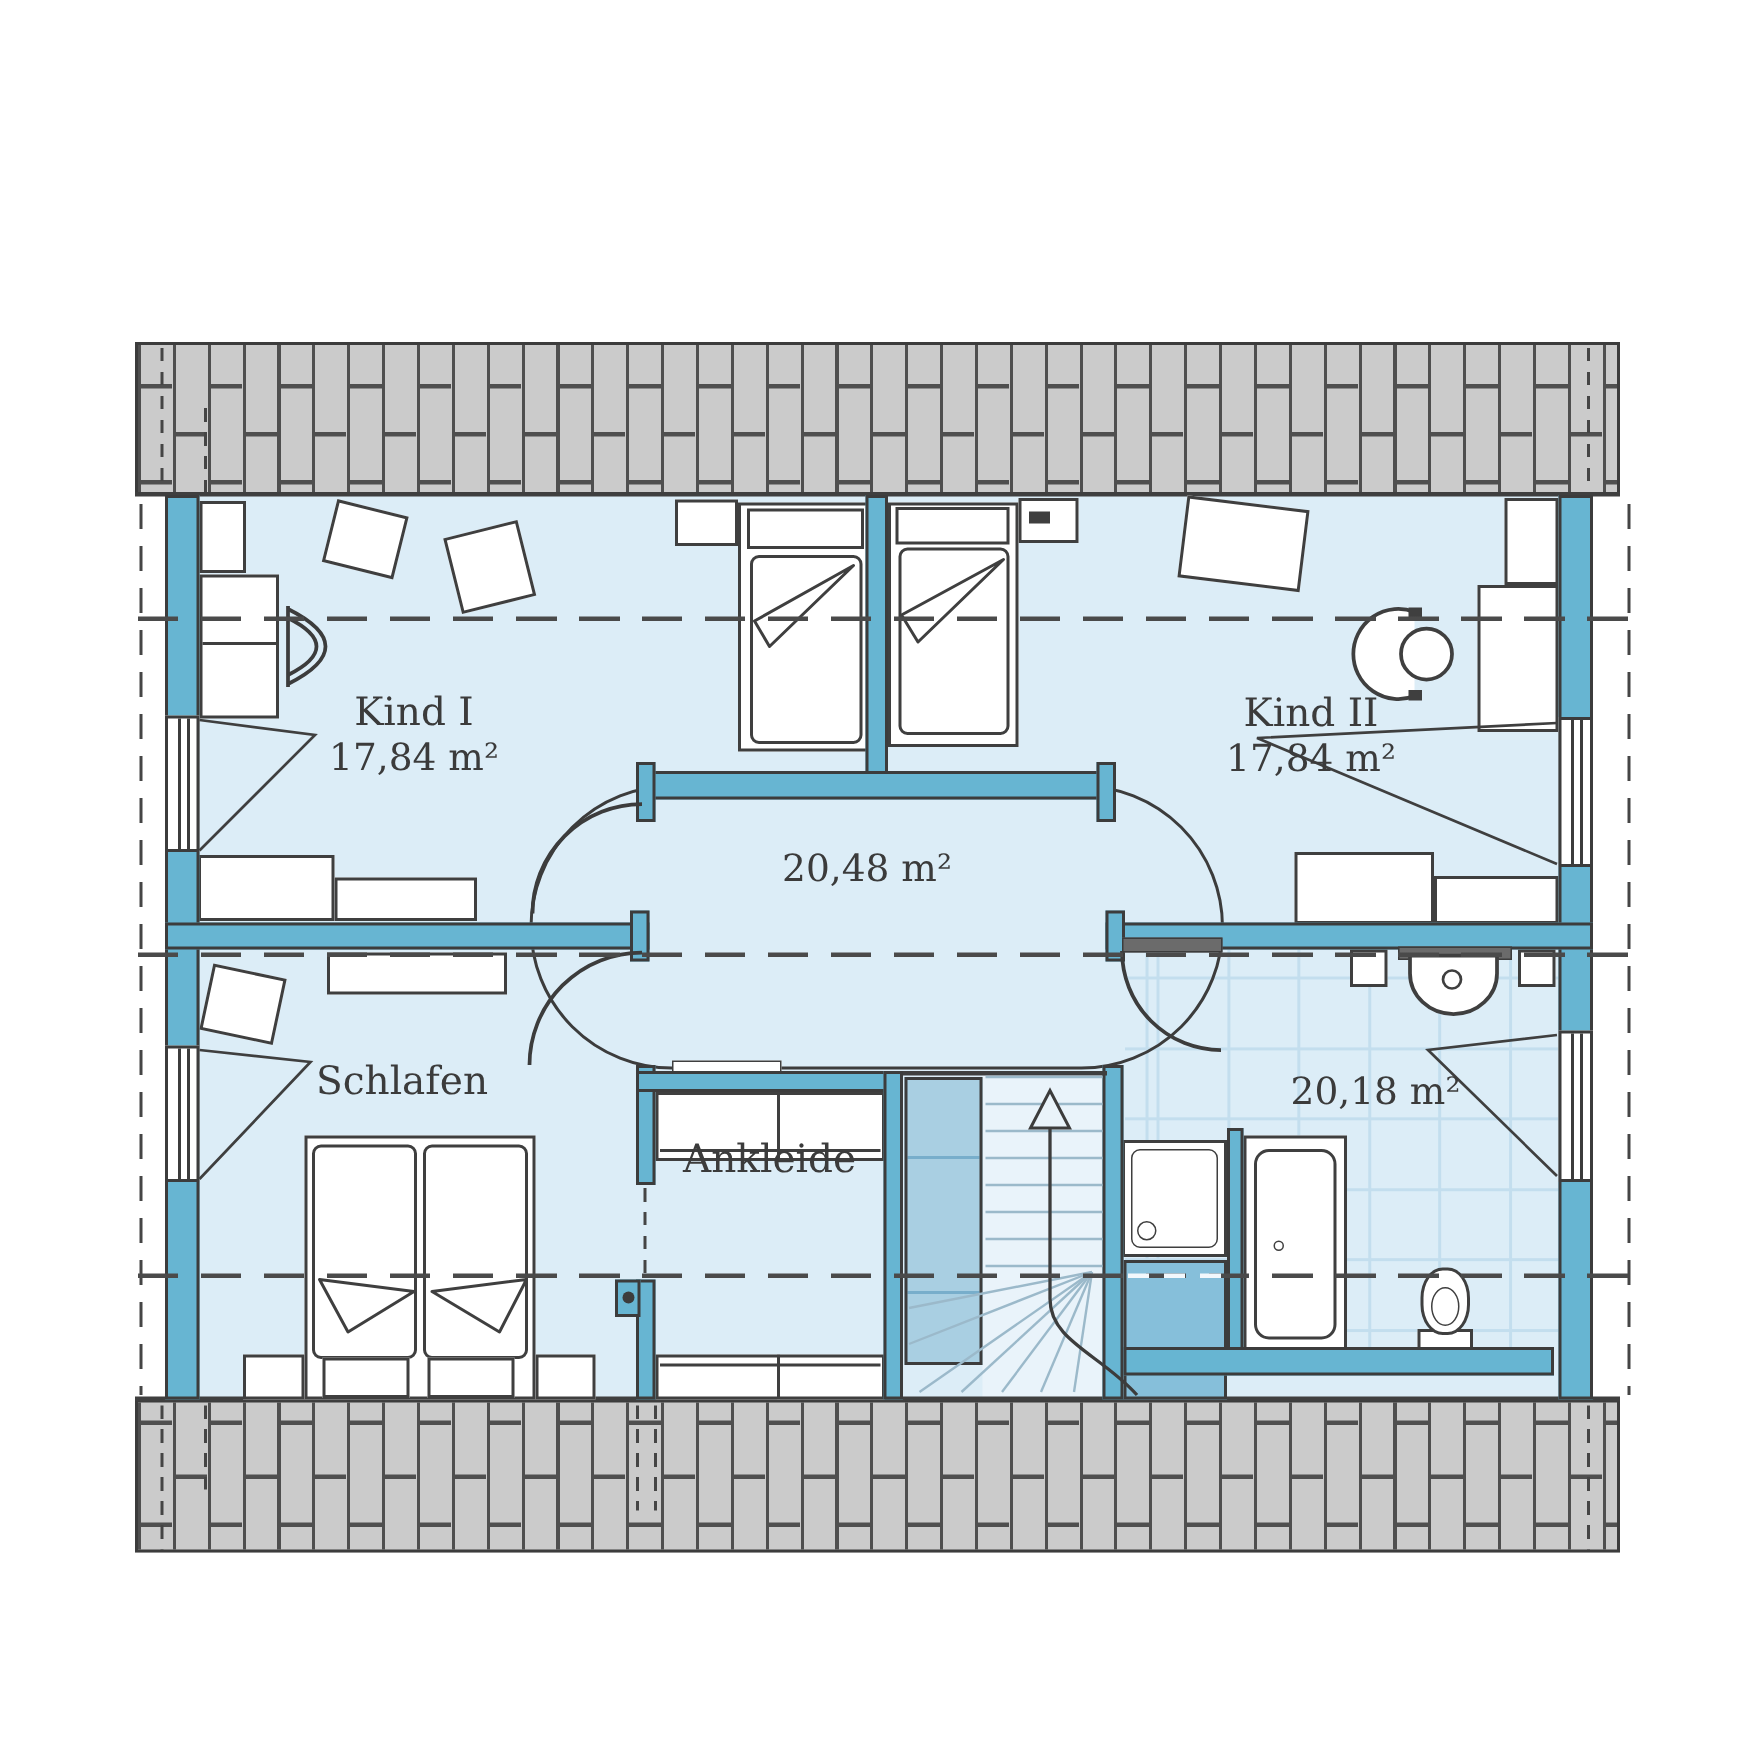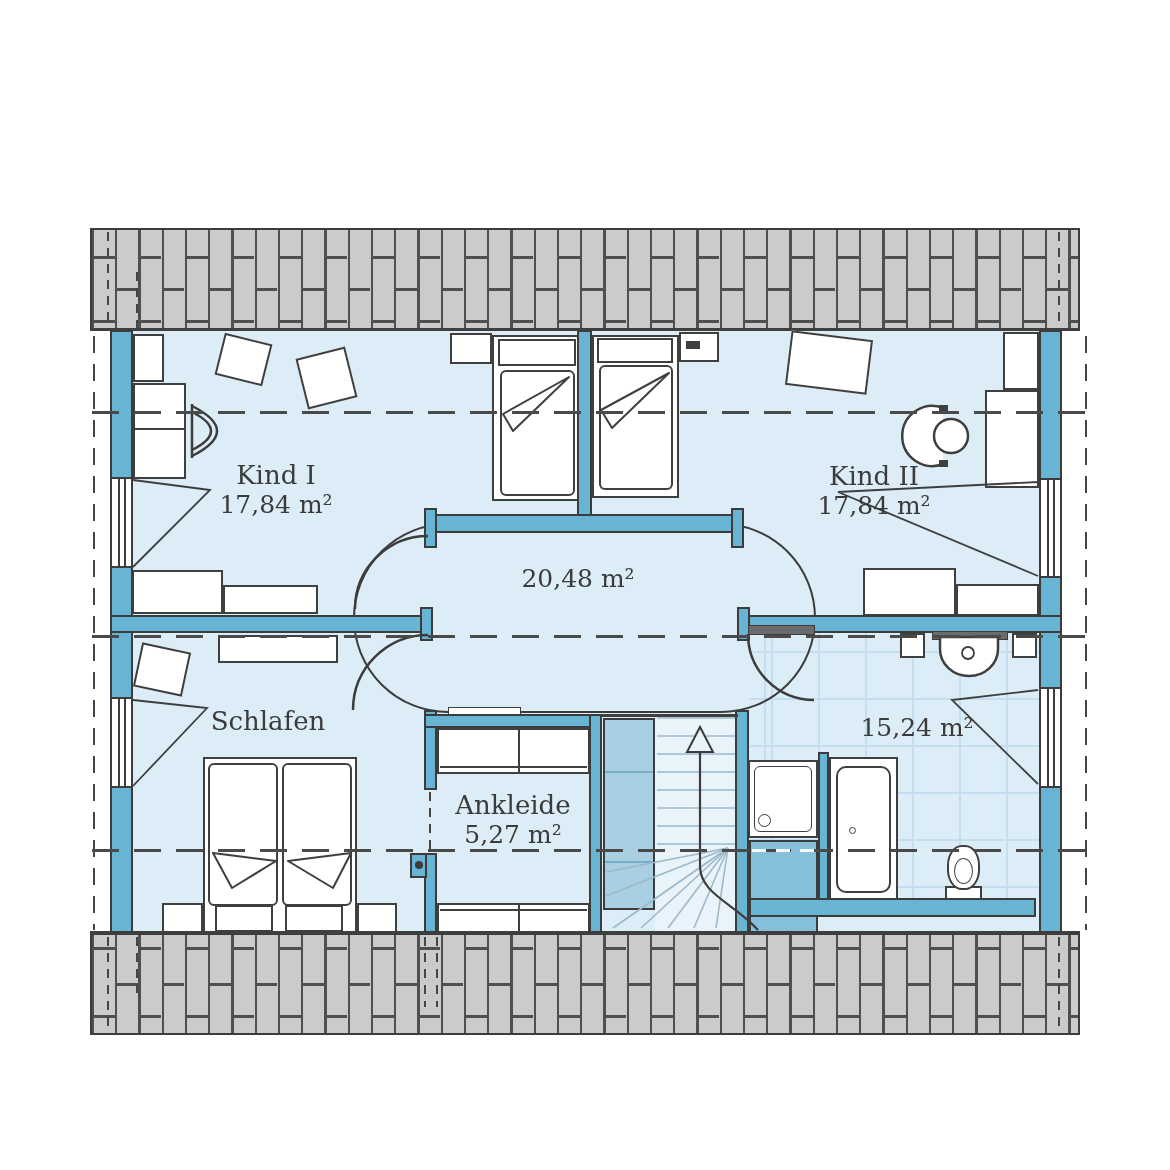--- a/index.html
+++ b/index.html
@@ -243,21 +243,20 @@
   <div class="abs label" style="left:774px;top:462px;width:200px;">
     <div class="rname">Kind II</div>
     <div class="rarea">17,84 m²</div>
   </div>
   <div class="abs label" style="left:478px;top:564px;width:200px;">
     <div class="rarea">20,48 m²</div>
   </div>
   <div class="abs label" style="left:168px;top:707px;width:200px;">
     <div class="rname">Schlafen</div>
   </div>
-  <div class="abs label" style="left:413px;top:791px;width:200px;">
+  <div class="abs label" style="left:413px;top:759px;width:200px;">
     <div class="rname">Ankleide</div>
-    <div class="rarea">5,27 m²</div>
   </div>
   <div class="abs label" style="left:817px;top:713px;width:200px;">
-    <div class="rarea">15,24 m²</div>
+    <div class="rarea">20,18 m²</div>
   </div>
 
 </div>
 
 </body></html>

